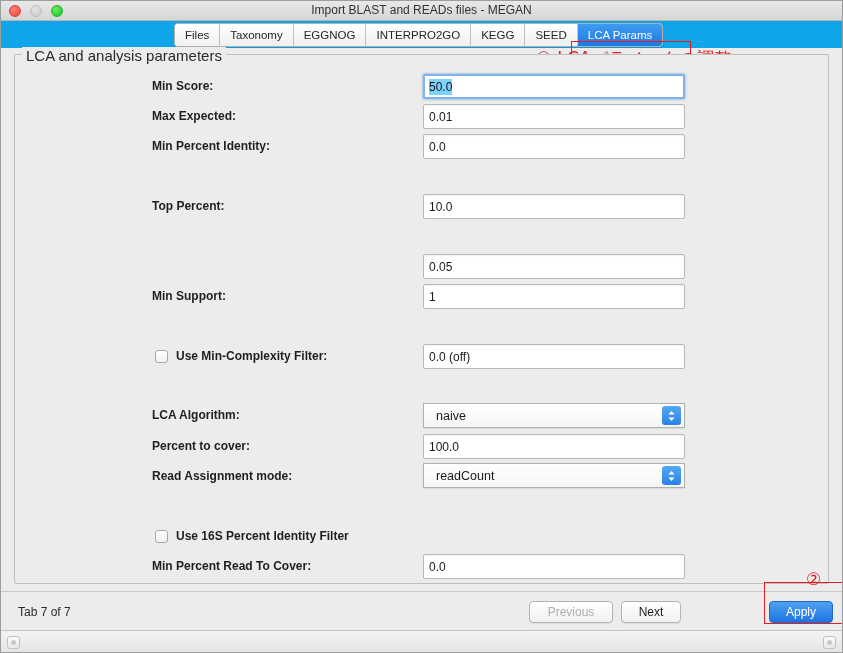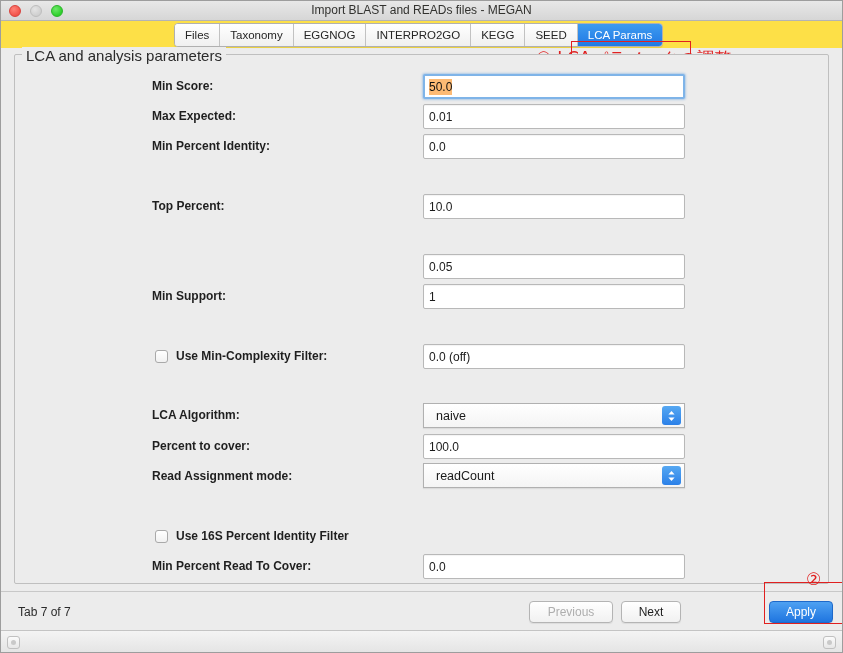--- a/index.html
+++ b/index.html
@@ -50,21 +50,21 @@
     font-size: 12px;
     color: #32322f;
   }
 
   
   .tabbar {
     position: absolute;
     left: 0; top: 21px;
     width: 843px;
     height: 27px;
-    background: #fde047;
+    background: #0ea5e9;
   }
   .tabstrip {
     position: absolute;
     left: 174px;
     top: 2px;
     display: flex;
     height: 22px;
     border: 1px solid #b0b0b0;
     border-radius: 4px;
     overflow: hidden;
@@ -162,21 +162,21 @@
     align-items: center;
     padding-left: 5px;
     box-shadow: inset 0 1px 1px rgba(0,0,0,0.05);
   }
   .field.focused {
     border: 2px solid #7fb4e8;
     box-shadow: 0 0 2px 1px rgba(100,160,225,0.45);
     padding-left: 4px;
   }
   .field .sel {
-    background: #fdba74;
+    background: #7dd3fc;
     color: #111;
     padding: 1px 0;
   }
 
   
   .combo {
     position: absolute;
     left: 423px;
     width: 262px;
     height: 25px;

